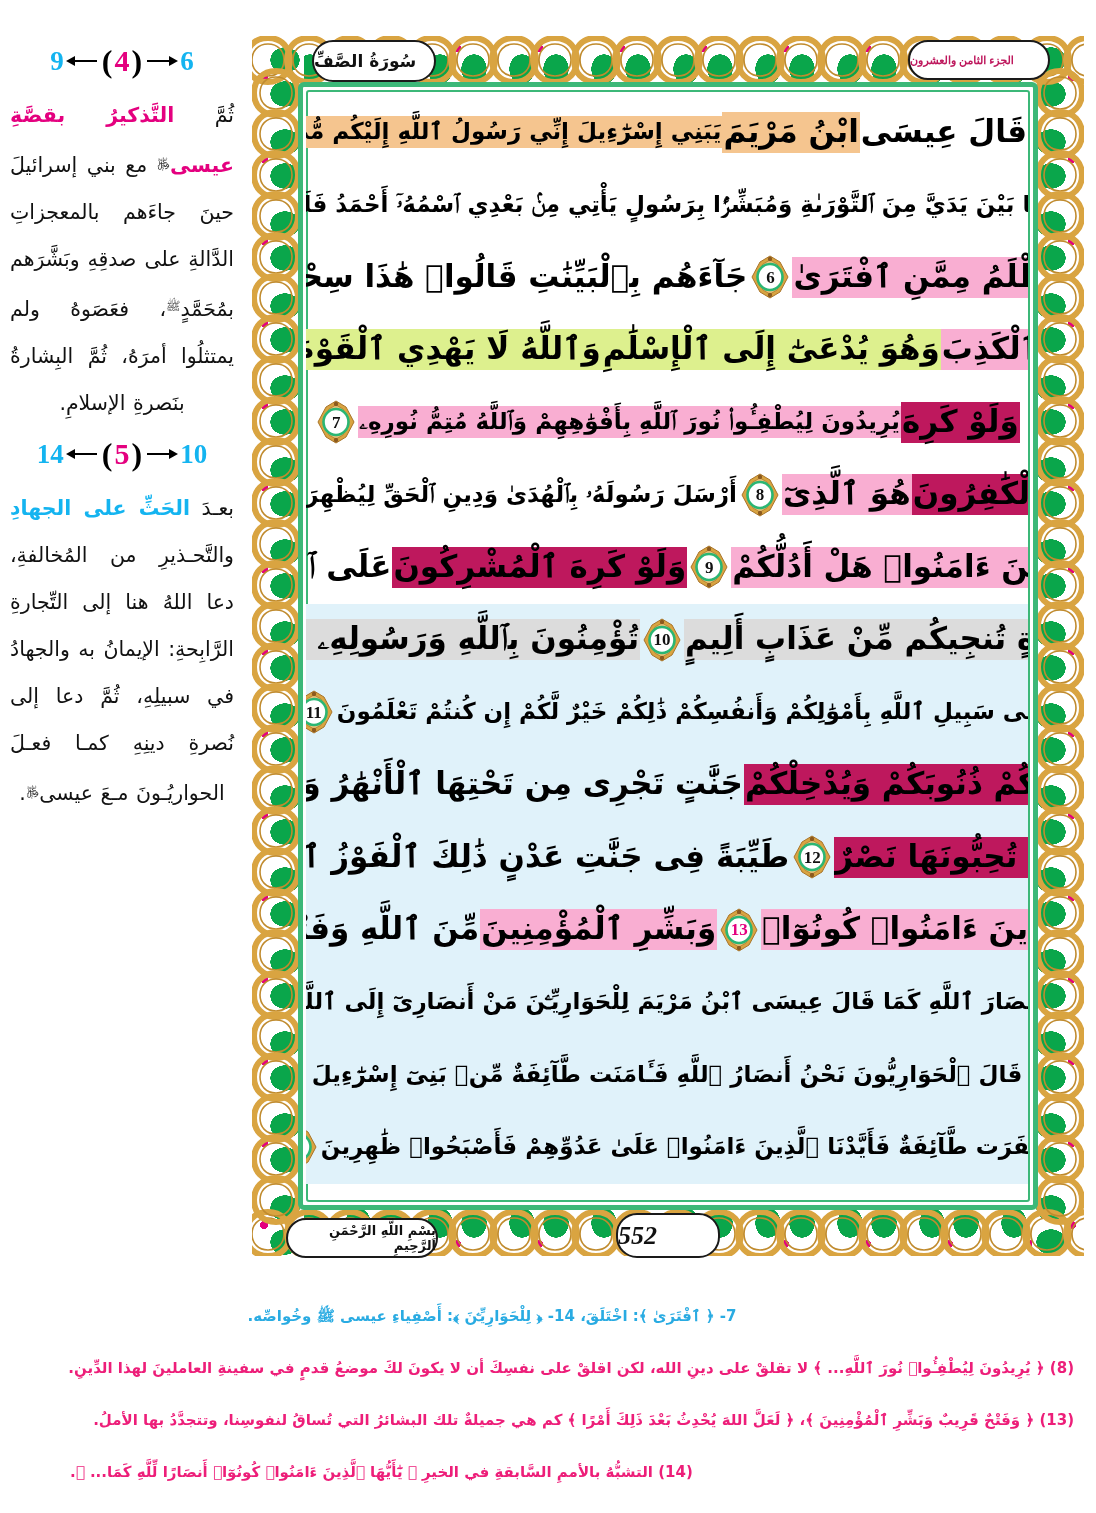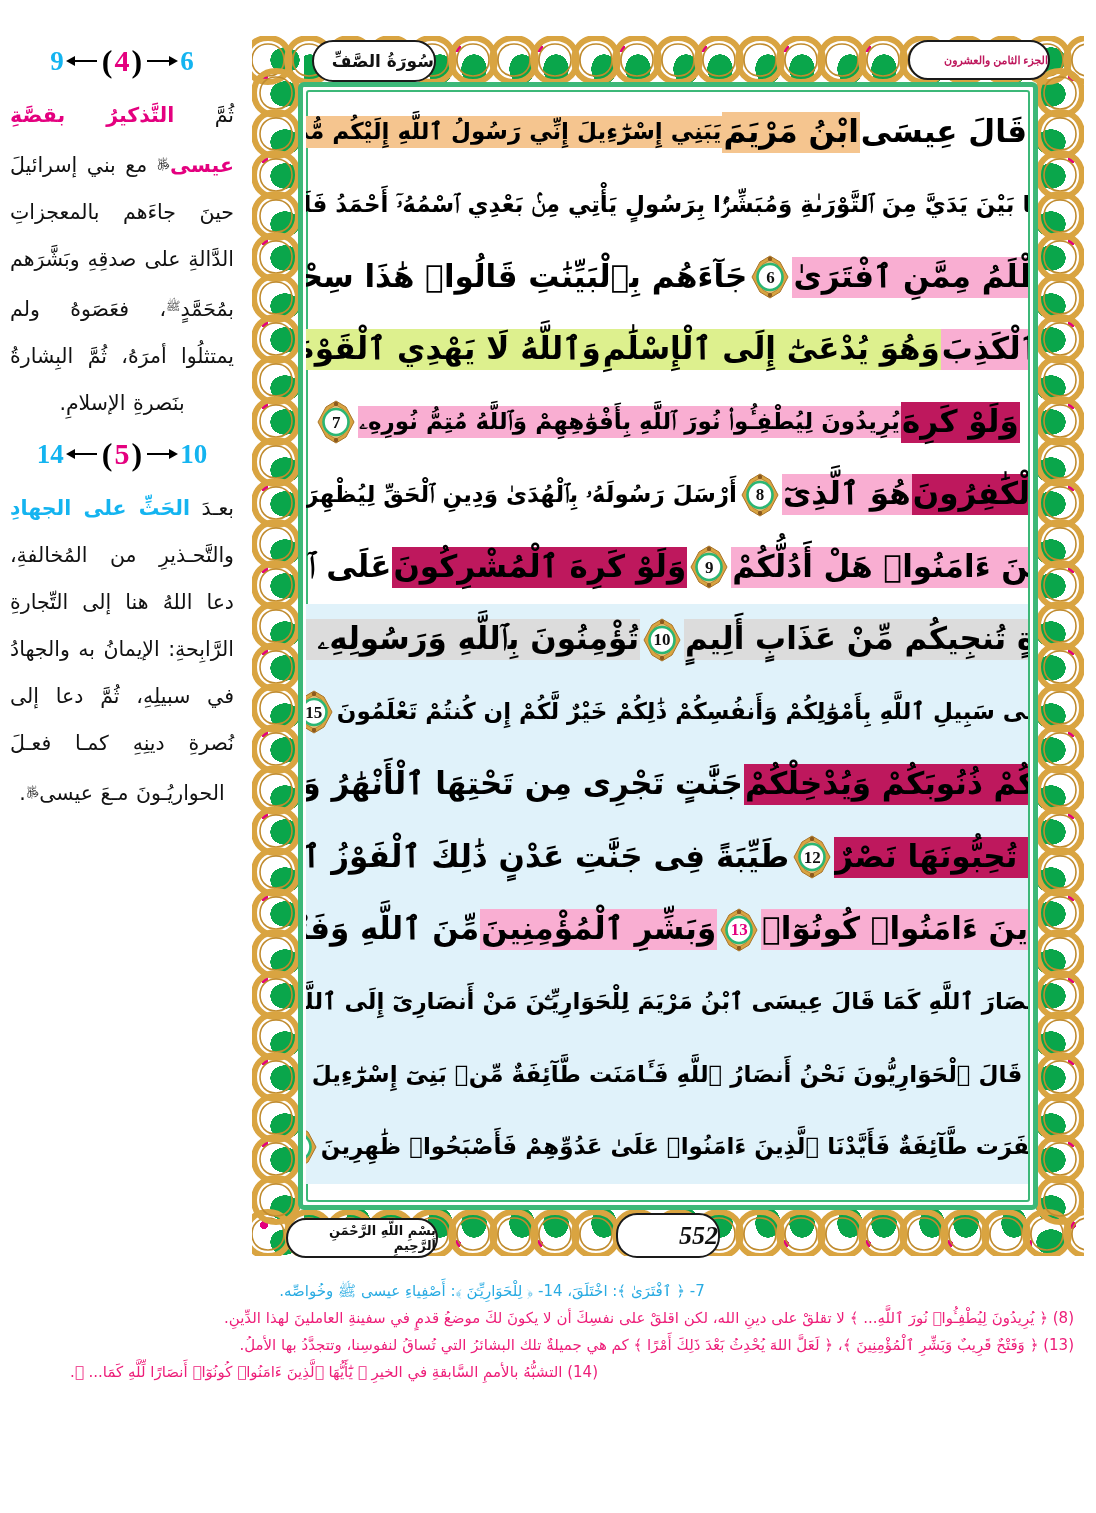--- a/index.html
+++ b/index.html
@@ -134,21 +134,21 @@
     border-radius: 3px;
     background: #fff;
   }
 
   
   .cartouche {
     position: absolute;
     background: #fff;
     border: 2.4px solid #1a1a1a;
     border-radius: 26px;
-    display: flex; align-items: center; justify-content: flex-start;
+    display: flex; align-items: center; justify-content: flex-end;
     z-index: 12;
     font-family: "DejaVu Sans", sans-serif;
     direction: rtl;
   }
   #surah-cartouche {
     left: 60px; top: 4px;
     width: 124px; height: 42px;
   }
   #surah-cartouche .lbl { font-size: 17px; font-weight: bold; color: #111; letter-spacing: -0.4px; }
   #juz-cartouche {
@@ -236,23 +236,24 @@
   #footnotes {
     position: absolute;
     left: 30px; right: 22px;
     top: 1278px;
     direction: rtl;
     text-align: right;
     font-family: "DejaVu Sans", "Liberation Sans", sans-serif;
   }
   .fn-line {
     font-size: 15px;
-    font-weight: normal;
+    font-weight: bold;
     line-height: 27px;
     white-space: nowrap;
+    margin-top: 25px;
   }
   .fn-blue { color: #29abe2; }
   .fn-pink { color: #ed1e79; }
   .fn-0 { text-align: center; padding-right: 120px; }
   .fn-1 { text-align: right; }
   .fn-2 { text-align: right; }
   .fn-3 { text-align: left; padding-left: 40px; }
 </style>
 </head>
 <body>
@@ -719,21 +720,21 @@
       <div class="aya-line row-blue">
         <span class="seg hi-none sm">فِى سَبِيلِ ٱللَّهِ بِأَمْوَٰلِكُمْ وَأَنفُسِكُمْ ذَٰلِكُمْ خَيْرٌ لَّكُمْ إِن كُنتُمْ تَعْلَمُونَ</span>
         <span class="aya-mark">
           <svg class="rose" width="40" height="44" viewBox="0 0 40 44">
   <path d="M20 1 L30 7 L38 22 L30 37 L20 43 L10 37 L2 22 L10 7 Z" fill="#d9a441" stroke="#a9752a" stroke-width="1"></path>
   <path d="M20 5 L27 9 L33 22 L27 35 L20 39 L13 35 L7 22 L13 9 Z" fill="#e8c27a" stroke="#a9752a" stroke-width="0.7"></path>
   <ellipse cx="20" cy="22" rx="12.5" ry="13" fill="#fff" stroke="#2bb673" stroke-width="2.6"></ellipse>
   <circle cx="20" cy="4" r="2.2" fill="#8c5a1e"></circle>
   <circle cx="20" cy="40" r="2.2" fill="#8c5a1e"></circle>
 </svg>
-          <span class="n">15</span>
+          <span class="n">11</span>
         </span>
       </div>
       <div class="aya-line row-blue">
         <span class="seg hi-yellow">يَغْفِرْ لَكُمْ ذُنُوبَكُمْ وَيُدْخِلْكُمْ</span>
         <span class="seg hi-none">جَنَّٰتٍ تَجْرِى مِن تَحْتِهَا ٱلْأَنْهَٰرُ وَمَسَٰكِنَ</span>
       </div>
       <div class="aya-line row-blue">
         <span class="seg hi-yellow">وَأُخْرَىٰ تُحِبُّونَهَا نَصْرٌ</span>
         <span class="aya-mark">
           <svg class="rose" width="40" height="44" viewBox="0 0 40 44">

